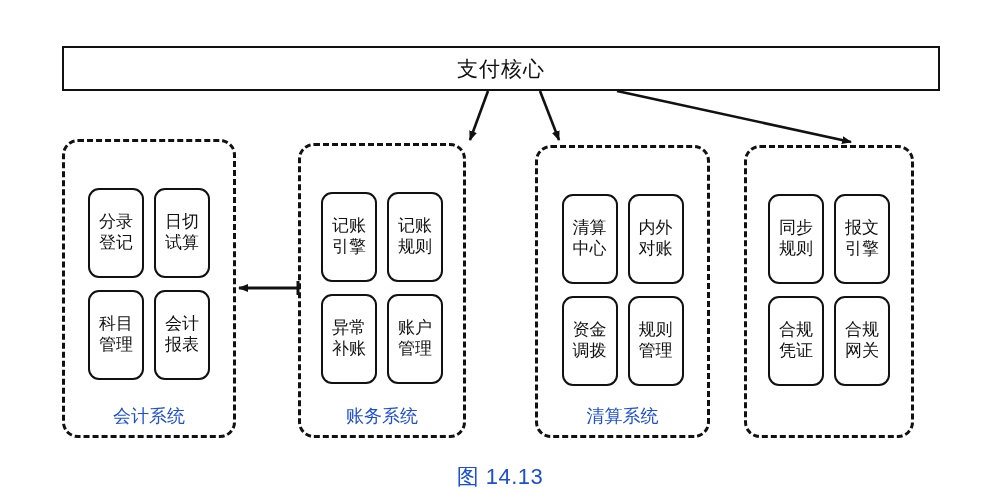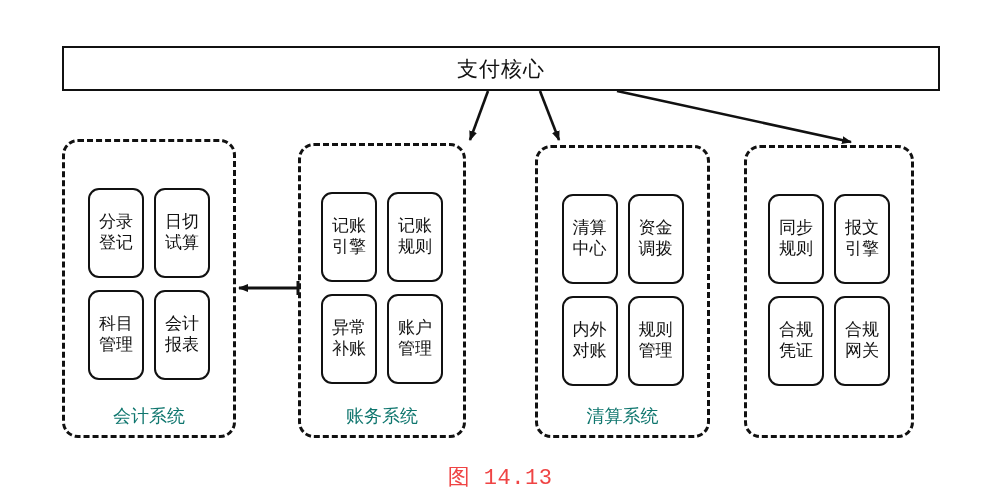--- a/index.html
+++ b/index.html
@@ -77,21 +77,21 @@
     text-align: center;
     letter-spacing: 0px;
   }
   .group-label {
     position: absolute;
     left: 0;
     right: 0;
     bottom: 10px;
     text-align: center;
     font-size: 18px;
-    color: #0f766e;
+    color: #1d4ed8;
     line-height: 1;
   }
   
   #group-accounting   { left: 62px;  top: 139px; width: 174px; height: 299px; }
   #group-ledger       { left: 298px; top: 143px; width: 168px; height: 295px; }
   #group-clearing     { left: 535px; top: 145px; width: 175px; height: 293px; }
   #group-compliance   { left: 744px; top: 145px; width: 170px; height: 293px; }
 
   
   #arrows {
@@ -102,23 +102,23 @@
     height: 501px;
     pointer-events: none;
   }
   
   .caption {
     position: absolute;
     left: 0;
     right: 0;
     top: 462px;
     text-align: center;
-    font-family: Liberation Mono, monospace;
+    font-family: Liberation Sans, sans-serif;
     font-size: 22px;
-    color: #ef4444;
+    color: #1d4ed8;
     letter-spacing: 0.5px;
   }
 </style>
 </head>
 <body>
 
 <div id="stage">
 
   <div class="core-box">
     <div class="core-label">支付核心</div>
@@ -185,28 +185,28 @@
     <div class="group-label">账务系统</div>
   </div>
 
   <div class="group" id="group-clearing">
     <div class="group-inner">
       <div class="unit">
         <span>清算</span>
         <span>中心</span>
       </div>
       <div class="unit">
+        <span>内外</span>
+        <span>对账</span>
+      </div>
+      <div class="unit">
         <span>资金</span>
         <span>调拨</span>
       </div>
       <div class="unit">
-        <span>内外</span>
-        <span>对账</span>
-      </div>
-      <div class="unit">
         <span>规则</span>
         <span>管理</span>
       </div>
     </div>
     <div class="group-label">清算系统</div>
   </div>
 
   <div class="group" id="group-compliance">
     <div class="group-inner">
       <div class="unit">

